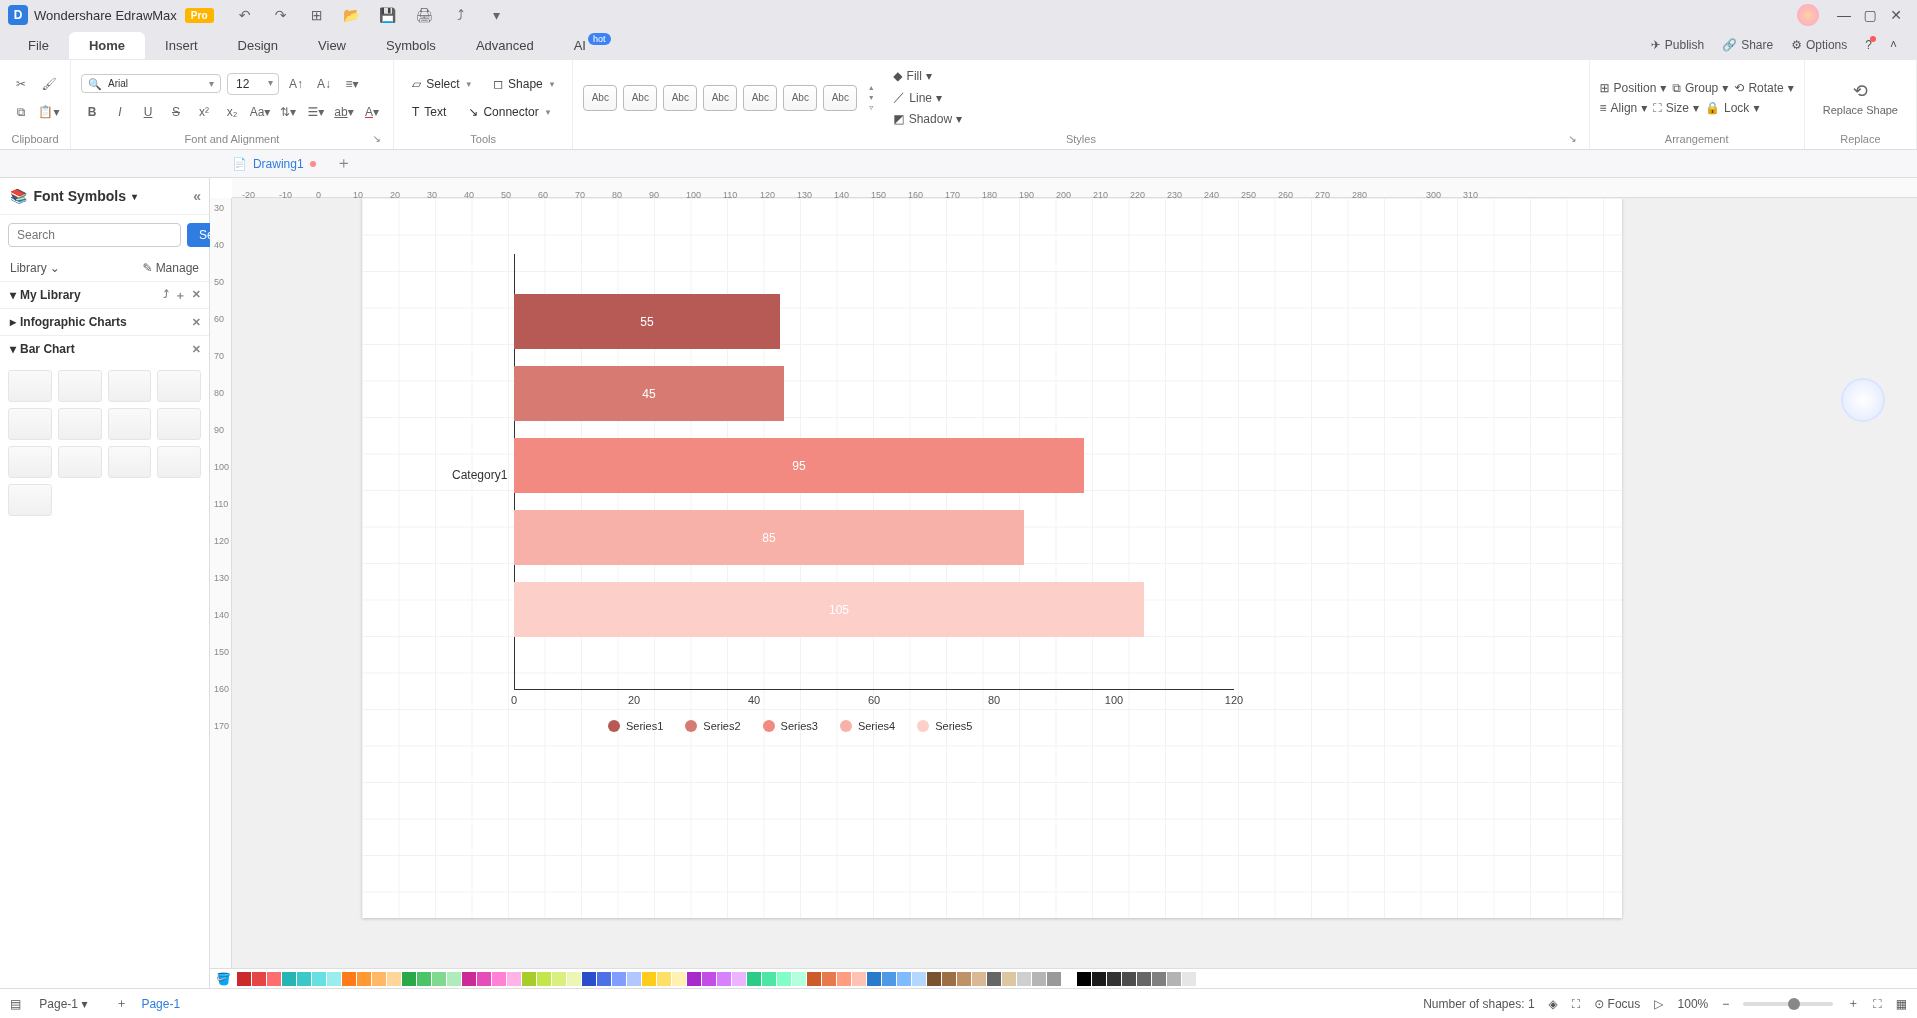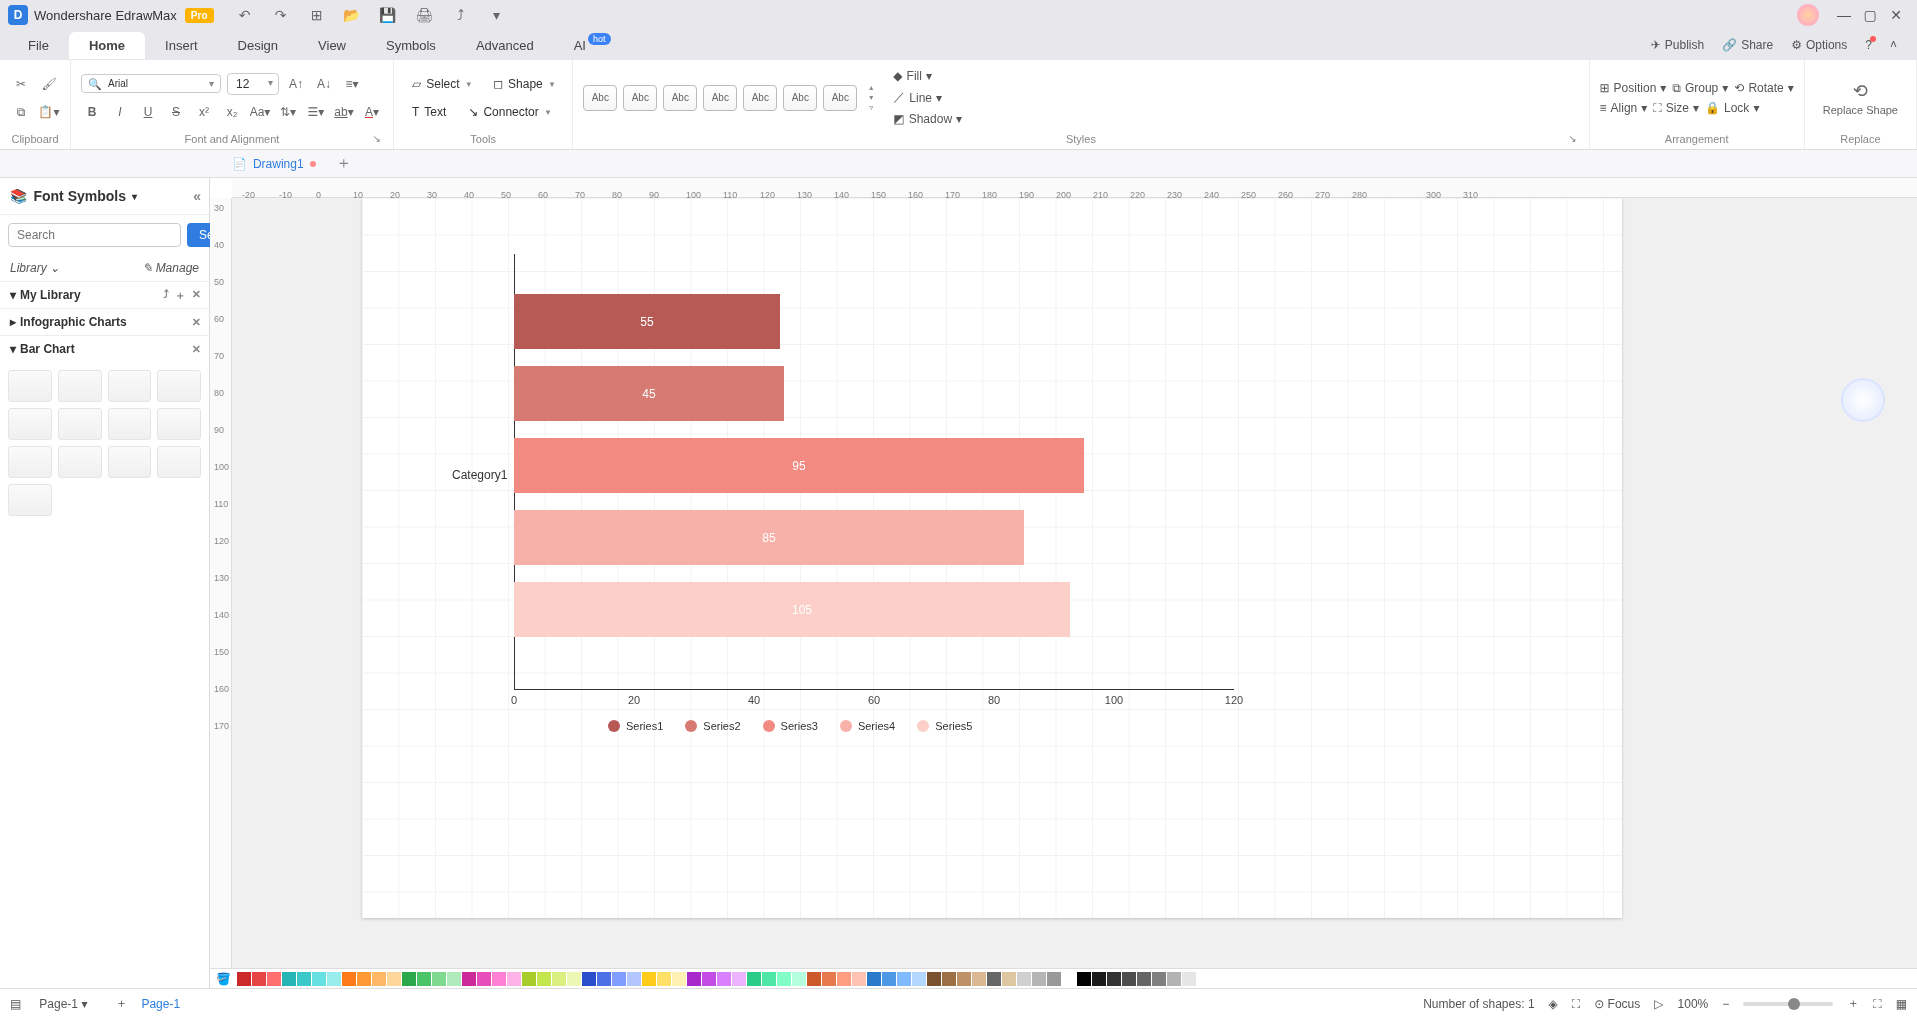--- a/index.html
+++ b/index.html
@@ -57,21 +57,21 @@
 
 
 .workarea{position:absolute;top:178px;left:0;right:0;bottom:30px;display:flex;}
 .leftpanel{width:210px;background:#fff;border-right:1px solid #ddd;display:flex;flex-direction:column;}
 .more-symbols{padding:10px;font-weight:600;font-size:14px;display:flex;align-items:center;gap:6px;border-bottom:1px solid #eee;position:relative;}
 .collapse-panel{position:absolute;right:8px;color:#888;cursor:pointer;}
 .searchrow{display:flex;gap:6px;padding:8px;}
 .searchrow input{flex:1;border:1px solid #ccc;border-radius:4px;padding:4px 8px;font-size:12px;}
 .searchrow button{background:#2f7de0;color:#fff;border:none;border-radius:4px;padding:4px 12px;font-size:12px;cursor:pointer;}
 .librow{display:flex;justify-content:space-between;padding:6px 10px;font-size:12px;color:#555;}
-.librow span{cursor:pointer;display:flex;align-items:center;gap:3px;font-style:italic;}
+.librow span{cursor:pointer;display:flex;align-items:center;gap:3px;}
 .section-hdr{padding:6px 10px;font-size:12px;font-weight:600;display:flex;align-items:center;gap:4px;border-top:1px solid #eee;position:relative;}
 .section-hdr .acts{position:absolute;right:8px;display:flex;gap:6px;color:#888;}
 .section-hdr .acts span{cursor:pointer;font-size:11px;}
 .droparea{padding:18px 10px;text-align:center;color:#aaa;font-size:11px;line-height:1.5;}
 .thumbs{display:grid;grid-template-columns:repeat(4,1fr);gap:6px;padding:8px;}
 .thumb{height:32px;border:1px solid #e5e5e5;border-radius:3px;background:linear-gradient(#fafafa,#f0f0f0);cursor:pointer;}
 
 
 .canvasarea{flex:1;position:relative;background:#fff;overflow:hidden;}
 .hruler{position:absolute;top:0;left:22px;right:0;height:20px;background:#fafafa;border-bottom:1px solid #ddd;}
@@ -402,21 +402,21 @@
         <div class="grid"></div>
         <div class="chart">
           <div class="axis-y"></div>
           <div class="axis-x"></div>
           <div class="cat-label">Category1</div>
           <div id="bars">
               <div class="bar" style="top: 40px; width: 266px; background: rgb(183, 90, 86);">55</div>
               <div class="bar" style="top: 112px; width: 270px; background: rgb(215, 122, 114);">45</div>
               <div class="bar" style="top: 184px; width: 570px; background: rgb(242, 138, 130);">95</div>
               <div class="bar" style="top: 256px; width: 510px; background: rgb(248, 177, 168);">85</div>
-              <div class="bar" style="top: 328px; width: 556px; background: rgb(252, 207, 200); padding-left: 20px;">105</div>
+              <div class="bar" style="top: 328px; width: 630px; background: rgb(252, 207, 200); padding-left: 20px;">105</div>
             </div>
           <div id="xticks">
               <span class="xtick" style="left: 96px;">0</span>
               <span class="xtick" style="left: 216px;">20</span>
               <span class="xtick" style="left: 336px;">40</span>
               <span class="xtick" style="left: 456px;">60</span>
               <span class="xtick" style="left: 576px;">80</span>
               <span class="xtick" style="left: 696px;">100</span>
               <span class="xtick" style="left: 816px;">120</span>
             </div>

